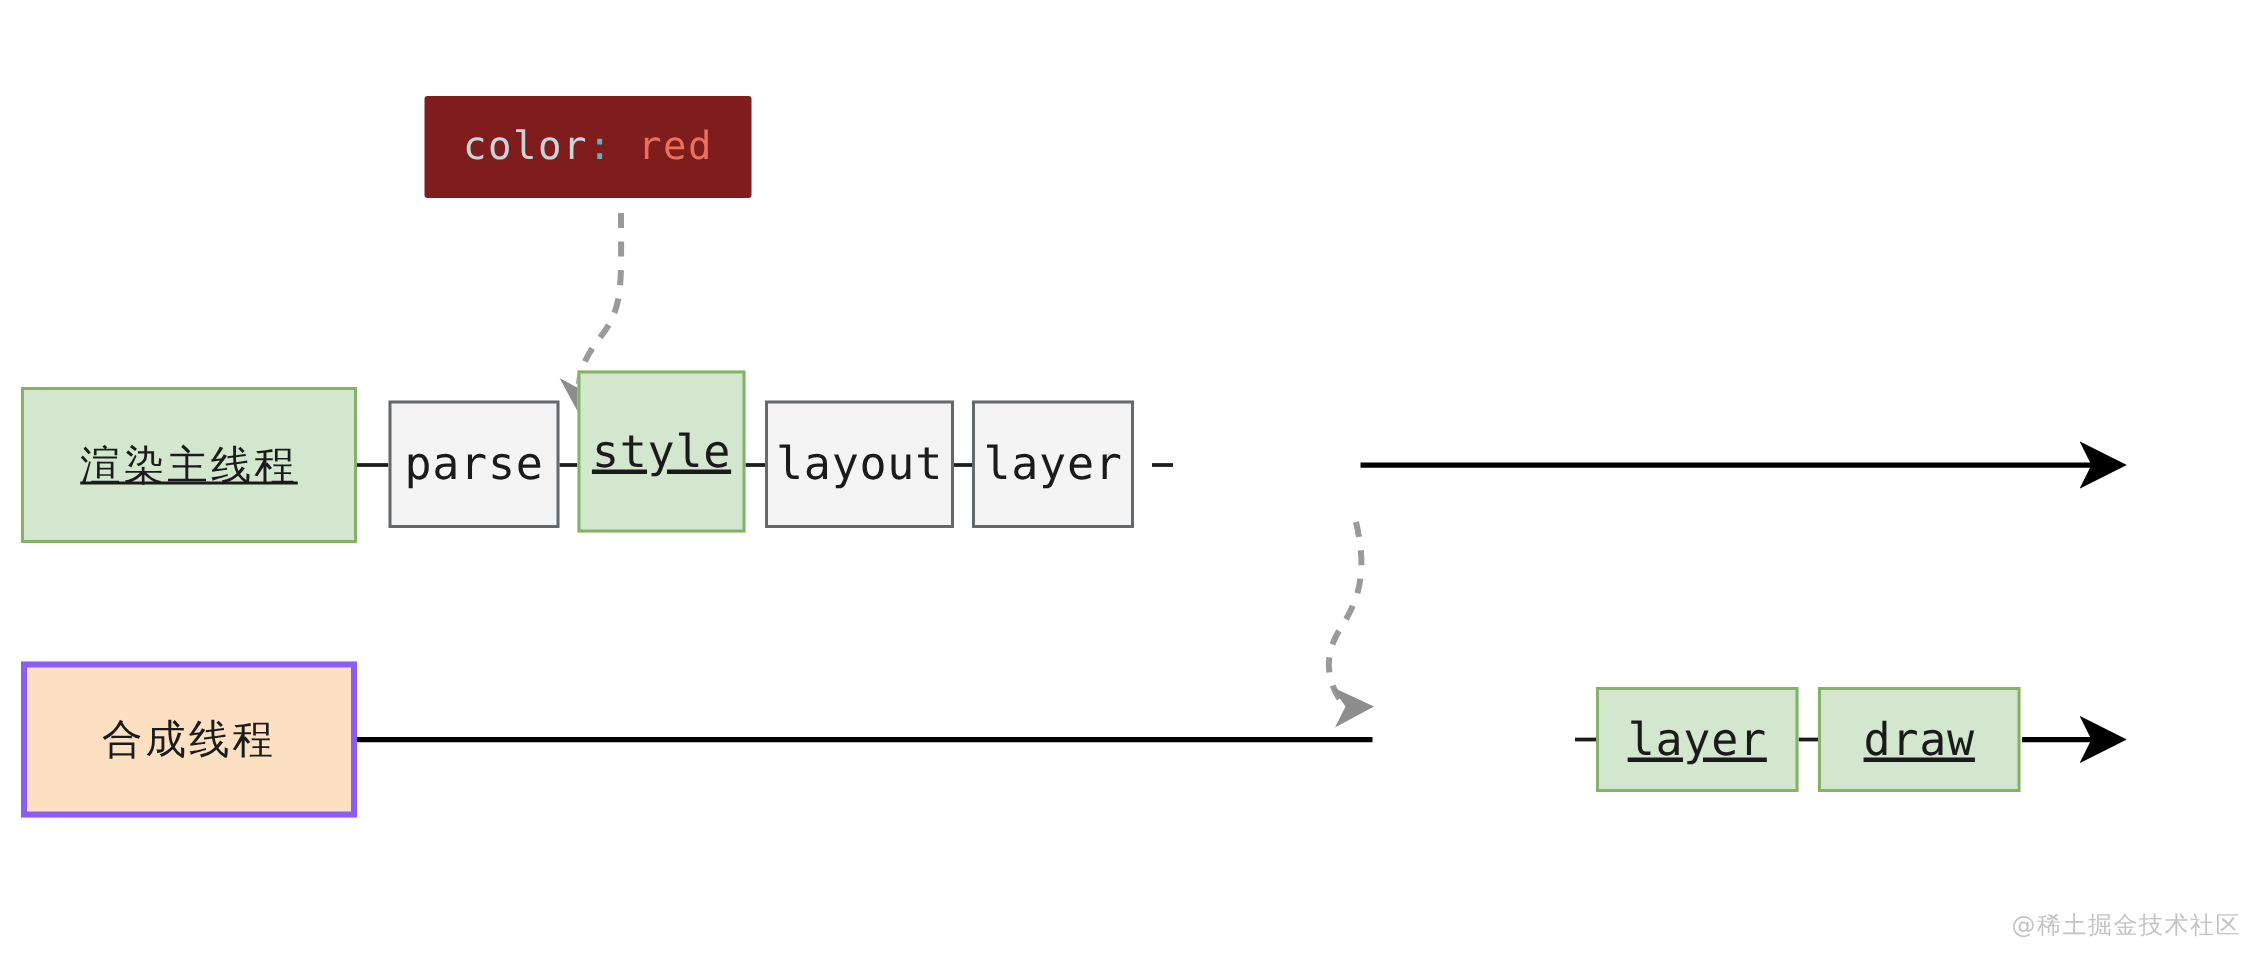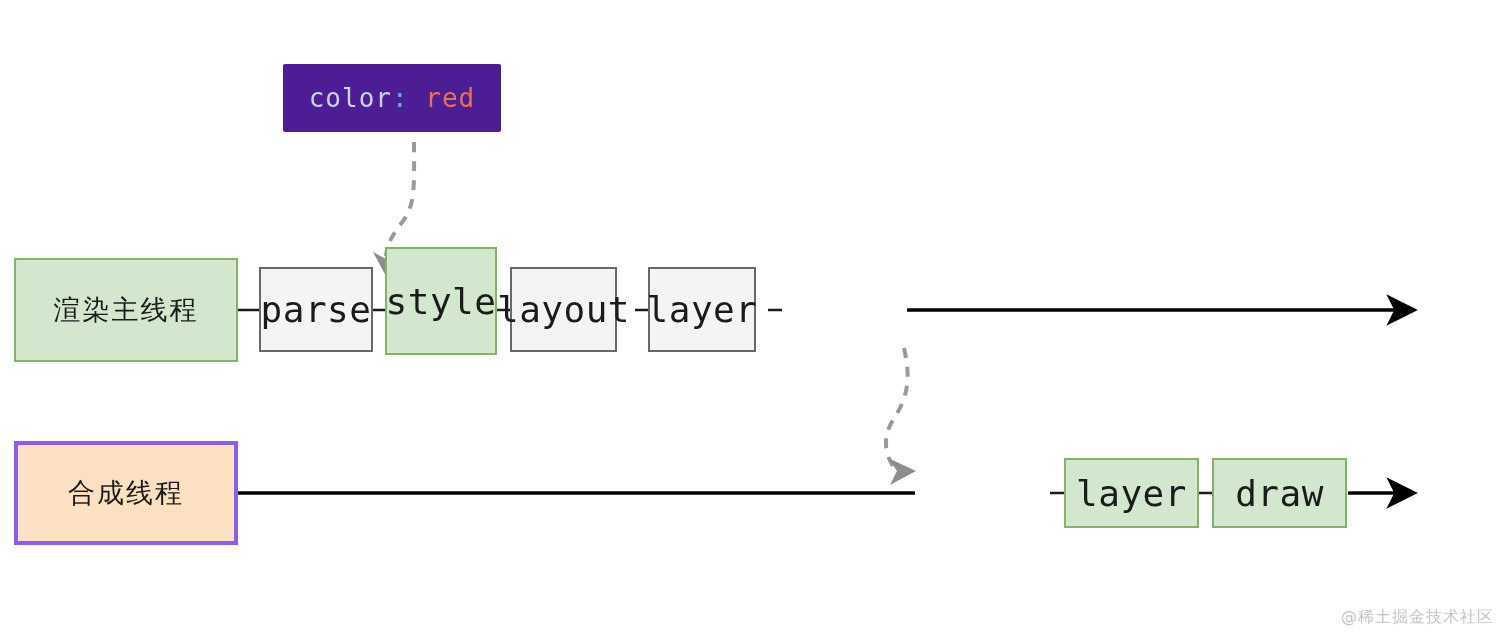--- a/index.html
+++ b/index.html
@@ -28,21 +28,21 @@
     pointer-events: none;
   }
 
   
   .code-block {
     position: absolute;
     left: 283px;
     top: 64px;
     width: 218px;
     height: 68px;
-    background: #4c1d95;
+    background: #7f1d1d;
     border-radius: 2px;
     display: flex;
     align-items: center;
     justify-content: center;
     font-family: "DejaVu Sans Mono", "Liberation Mono", monospace;
     font-size: 26px;
     letter-spacing: 1px;
     white-space: pre;
   }
   .code-prop  { color: #c8d3da; }
@@ -51,28 +51,29 @@
   .code-space { color: transparent; }
 
   
   .node {
     position: absolute;
     display: flex;
     align-items: center;
     justify-content: center;
     text-align: center;
     font-family: "DejaVu Sans Mono", "Liberation Mono", monospace;
-    font-size: 36px;
+    font-size: 30px;
     color: #1b1b1b;
     letter-spacing: 0.5px;
   }
 
   .node.green {
     background: #d2e7cd;
     border: 2px solid #84b366;
+    text-decoration: underline;
   }
   .node.gray {
     background: #f4f4f4;
     border: 2px solid #66696b;
   }
   .node.orange {
     background: #fbe0c2;
     border: 4px solid #8b5cf6;
   }
 
@@ -137,21 +138,21 @@
   <div class="code-block">
     <span class="code-prop">color</span><span class="code-colon">:</span><span class="code-space"> </span><span class="code-val">red</span>
   </div>
 
   <div class="node green lane-label" style="left:14px; top:258px; width:224px; height:104px;">渲染主线程</div>
 
   <div class="node gray" style="left:259px; top:267px; width:114px; height:85px;">parse</div>
 
   <div class="node green" style="left:385px; top:247px; width:112px; height:108px;">style</div>
 
-  <div class="node gray" style="left:510px; top:267px; width:107px; height:85px;">layout</div>
+  <div class="node gray" style="left:510px; top:267px; width:126px; height:85px;">layout</div>
 
   <div class="node gray" style="left:648px; top:267px; width:108px; height:85px;">layer</div>
 
 
   <div class="node orange lane-label" style="left:14px; top:441px; width:224px; height:104px;">合成线程</div>
 
 
   <div class="node green" style="left:1064px; top:458px; width:135px; height:70px;">layer</div>
 
   <div class="node green" style="left:1212px; top:458px; width:135px; height:70px;">draw</div>

